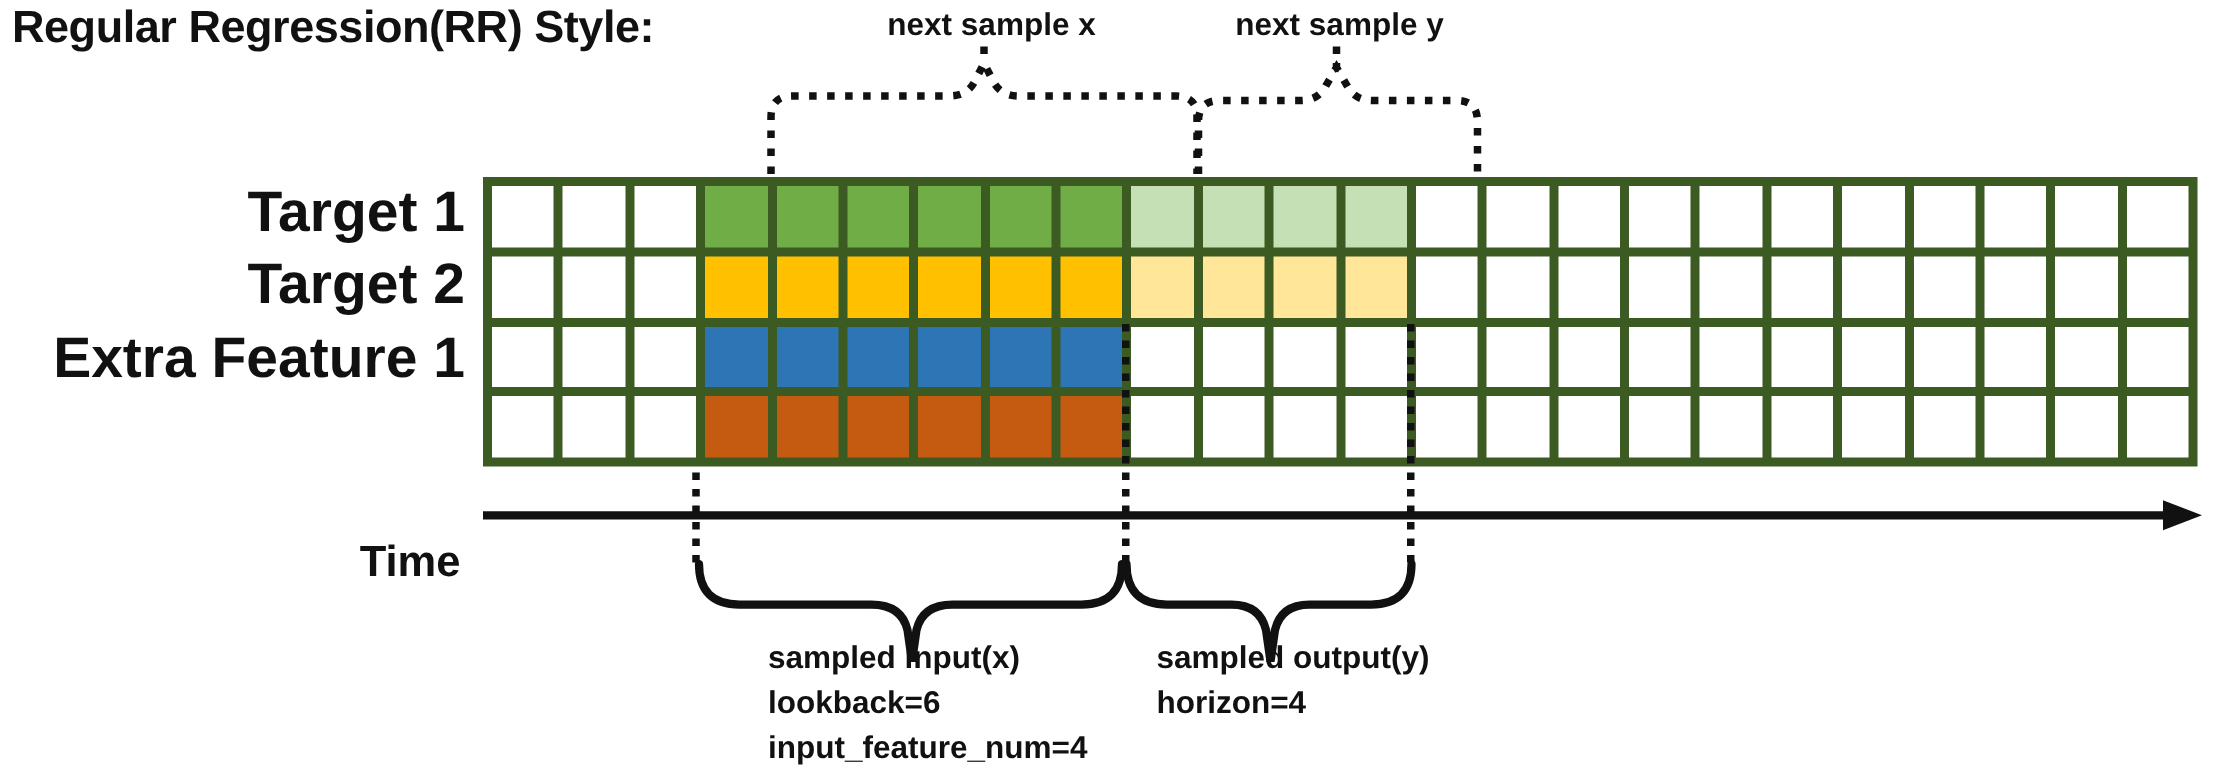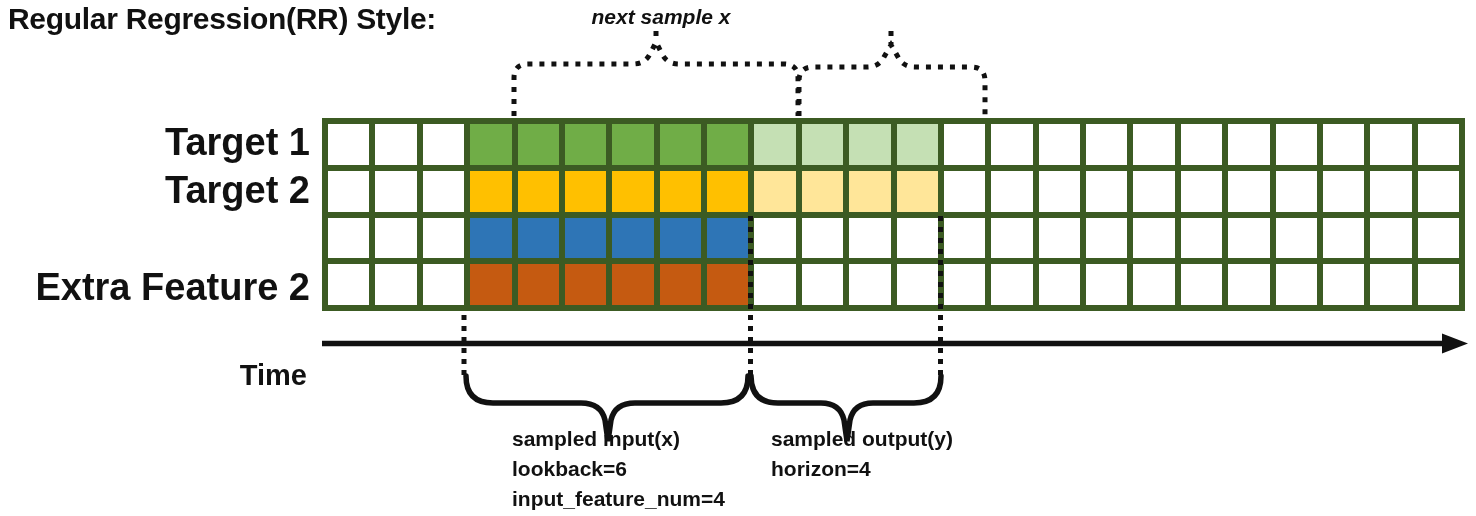--- a/index.html
+++ b/index.html
@@ -5,21 +5,21 @@
   html,body{margin:0;padding:0;background:#fff;}
   #canvas{
     position:relative;width:1476px;height:516px;background:#ffffff;overflow:hidden;
     font-family:"Liberation Sans",sans-serif;color:#111;
   }
   .title{
     position:absolute;left:8px;top:2px;font-size:30px;font-weight:bold;letter-spacing:-0.3px;
   }
   .next-label{
     position:absolute;top:5px;width:300px;text-align:center;
-    font-size:21px;font-style:italic;font-weight:bold;
+    font-size:21px;font-weight:bold;
   }
   #next-x{left:511px;}
   #next-y{left:743px;}
   .row-label{
     position:absolute;left:0;width:310px;text-align:right;
     height:48px;line-height:48px;font-size:38px;font-weight:bold;white-space:nowrap;
   }
   #grid{
     position:absolute;left:322px;top:118px;width:1143px;height:193px;
     display:grid;grid-template-columns:repeat(24,1fr);grid-template-rows:repeat(4,1fr);
@@ -38,24 +38,25 @@
   #overlay{position:absolute;left:0;top:0;z-index:2;pointer-events:none;}
 </style>
 </head>
 <body>
 
 <div id="canvas">
 
   <div class="title">Regular Regression(RR) Style:</div>
 
   <div id="next-x" class="next-label">next sample x</div>
+  <div id="next-y" class="next-label">next sample y</div>
 
   <div class="row-label" style="top:118px;">Target 1</div>
   <div class="row-label" style="top:166px;">Target 2</div>
-  <div class="row-label" style="top:263px;">Extra Feature 2</div>
+  <div class="row-label" style="top:214.5px;">Extra Feature 1</div>
 
   <div id="grid" style="background: rgb(60, 91, 35);">
       <div class="cell" style="background: rgb(255, 255, 255);"></div>
       <div class="cell" style="background: rgb(255, 255, 255);"></div>
       <div class="cell" style="background: rgb(255, 255, 255);"></div>
       <div class="cell" style="background: rgb(112, 173, 71);"></div>
       <div class="cell" style="background: rgb(112, 173, 71);"></div>
       <div class="cell" style="background: rgb(112, 173, 71);"></div>
       <div class="cell" style="background: rgb(112, 173, 71);"></div>
       <div class="cell" style="background: rgb(112, 173, 71);"></div>

